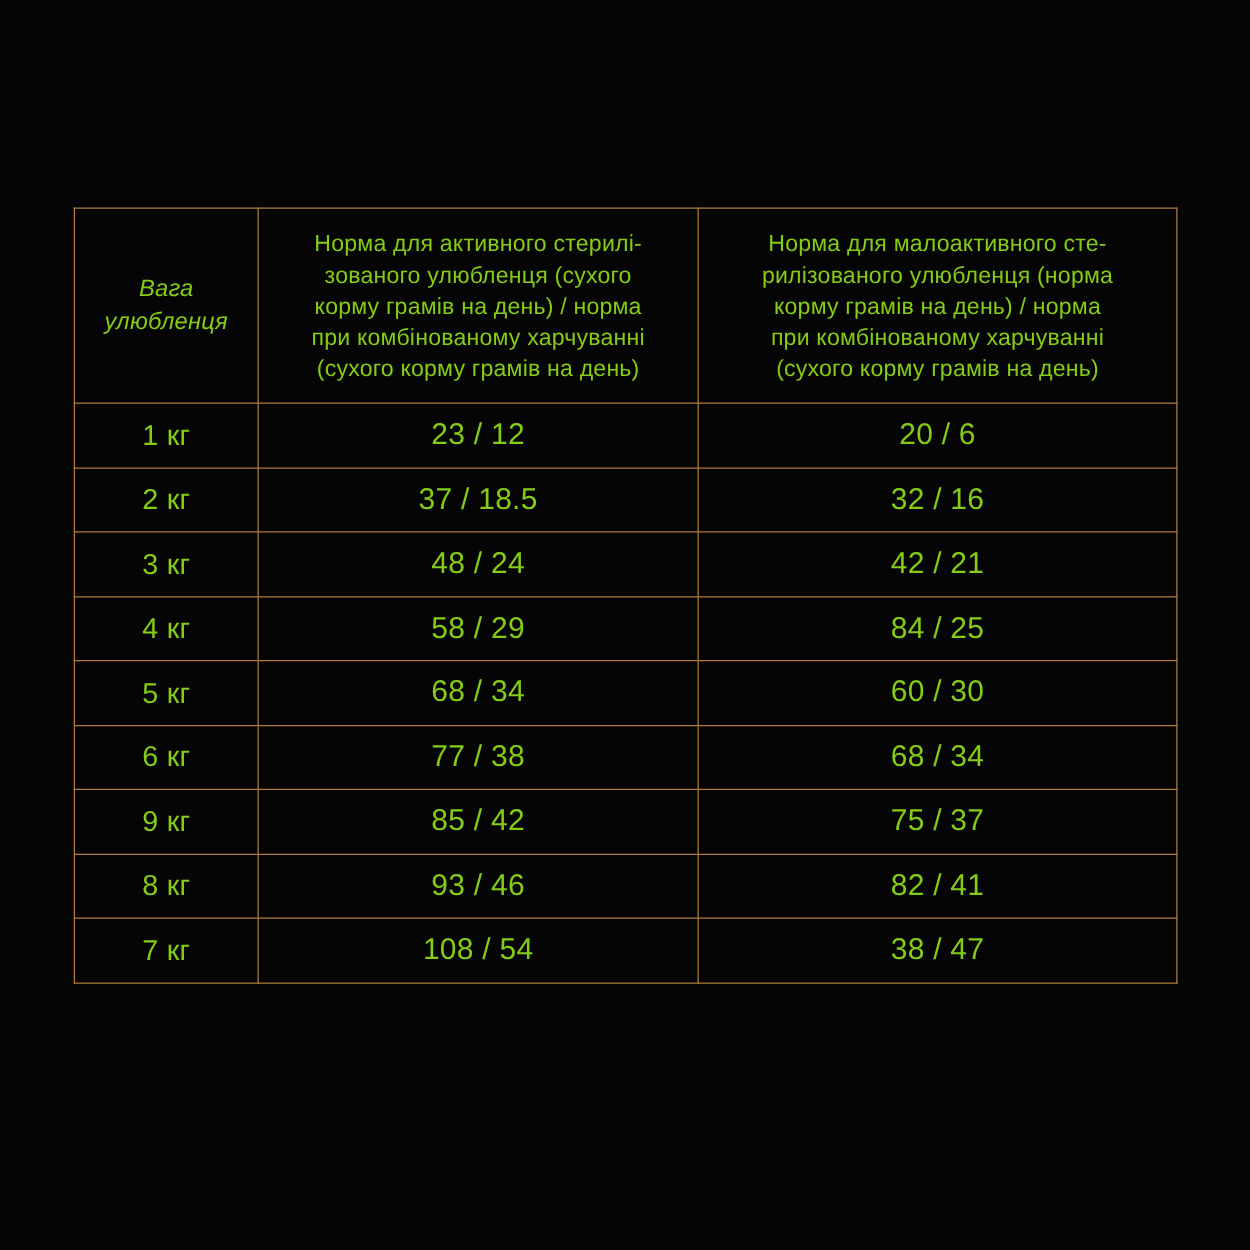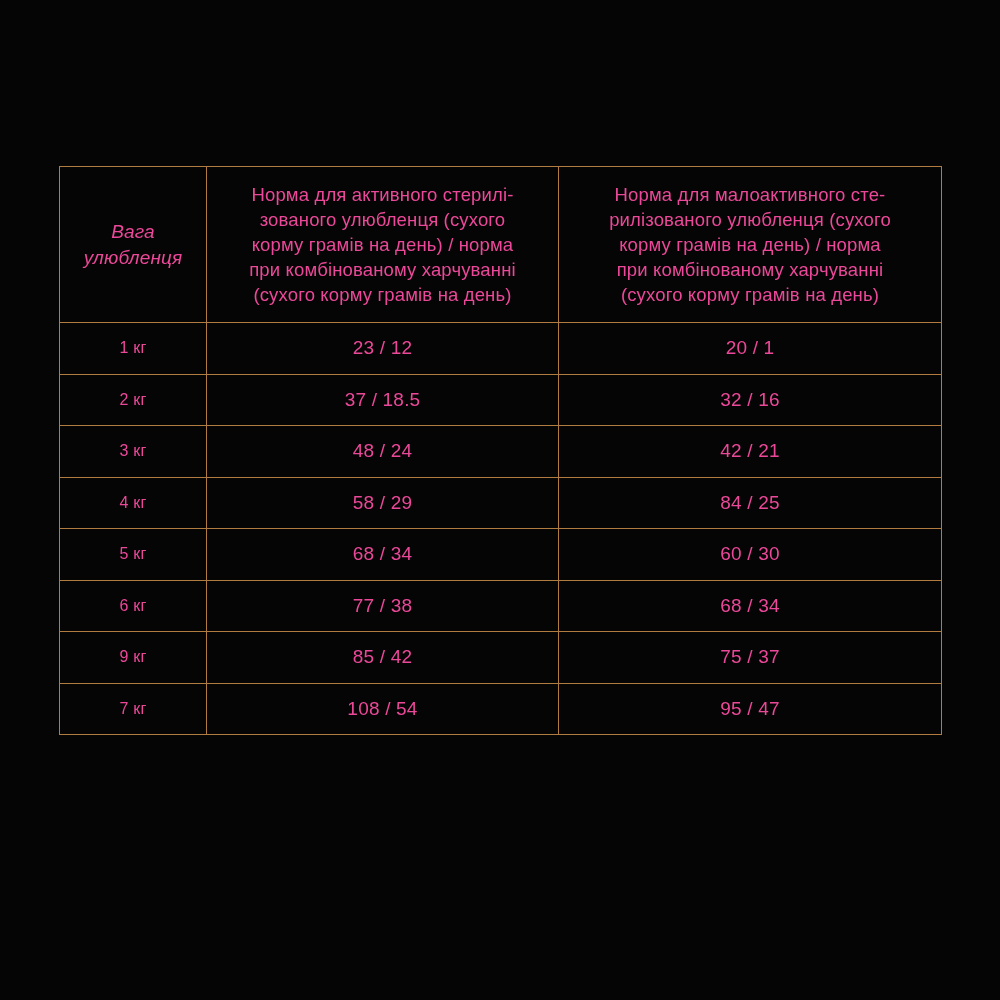--- a/index.html
+++ b/index.html
@@ -28,45 +28,45 @@
     border-collapse: collapse;
     table-layout: fixed;
   }
   .feeding-table td,
   .feeding-table th {
     border: 1px solid #b07c3f;
     padding: 0;
     text-align: center;
     vertical-align: middle;
     font-weight: normal;
-    color: #ec4899;
+    color: #84cc16;
   }
   .col-weight { width: 147px; }
   .col-active { width: 352px; }
   .col-low    { width: 383px; }
 
   thead td {
     height: 155px;
     padding: 6px 10px;
     font-size: 18.5px;
     line-height: 25px;
     letter-spacing: 0.15px;
   }
   thead td.hdr-weight {
     font-size: 19px;
     line-height: 26px;
     font-style: italic;
   }
   tbody td {
     height: 50.5px;
-    font-size: 19px;
+    font-size: 24px;
     letter-spacing: 0.2px;
   }
   tbody td.cell-weight {
-    font-size: 16px;
+    font-size: 23px;
   }
   .hdr-line { display: block; }
 </style>
 </head>
 <body>
 
 <div class="page">
   <table class="feeding-table">
     <colgroup>
       <col class="col-weight">
@@ -81,32 +81,32 @@
         </td>
         <td>
           <span class="hdr-line">Норма для активного стерилі-</span>
           <span class="hdr-line">зованого улюбленця (сухого</span>
           <span class="hdr-line">корму грамів на день) / норма</span>
           <span class="hdr-line">при комбінованому харчуванні</span>
           <span class="hdr-line">(сухого корму грамів на день)</span>
         </td>
         <td>
           <span class="hdr-line">Норма для малоактивного сте-</span>
-          <span class="hdr-line">рилізованого улюбленця (сухого</span>
+          <span class="hdr-line">рилізованого улюбленця (норма</span>
           <span class="hdr-line">корму грамів на день) / норма</span>
           <span class="hdr-line">при комбінованому харчуванні</span>
           <span class="hdr-line">(сухого корму грамів на день)</span>
         </td>
       </tr>
     </thead>
     <tbody>
       <tr>
         <td class="cell-weight">1 кг</td>
         <td>23 / 12</td>
-        <td>20 / 1</td>
+        <td>20 / 6</td>
       </tr>
       <tr>
         <td class="cell-weight">2 кг</td>
         <td>37 / 18.5</td>
         <td>32 / 16</td>
       </tr>
       <tr>
         <td class="cell-weight">3 кг</td>
         <td>48 / 24</td>
         <td>42 / 21</td>
@@ -125,19 +125,24 @@
         <td class="cell-weight">6 кг</td>
         <td>77 / 38</td>
         <td>68 / 34</td>
       </tr>
       <tr>
         <td class="cell-weight">9 кг</td>
         <td>85 / 42</td>
         <td>75 / 37</td>
       </tr>
       <tr>
+        <td class="cell-weight">8 кг</td>
+        <td>93 / 46</td>
+        <td>82 / 41</td>
+      </tr>
+      <tr>
         <td class="cell-weight">7 кг</td>
         <td>108 / 54</td>
-        <td>95 / 47</td>
+        <td>38 / 47</td>
       </tr>
     </tbody>
   </table>
 </div>
 
 </body></html>

